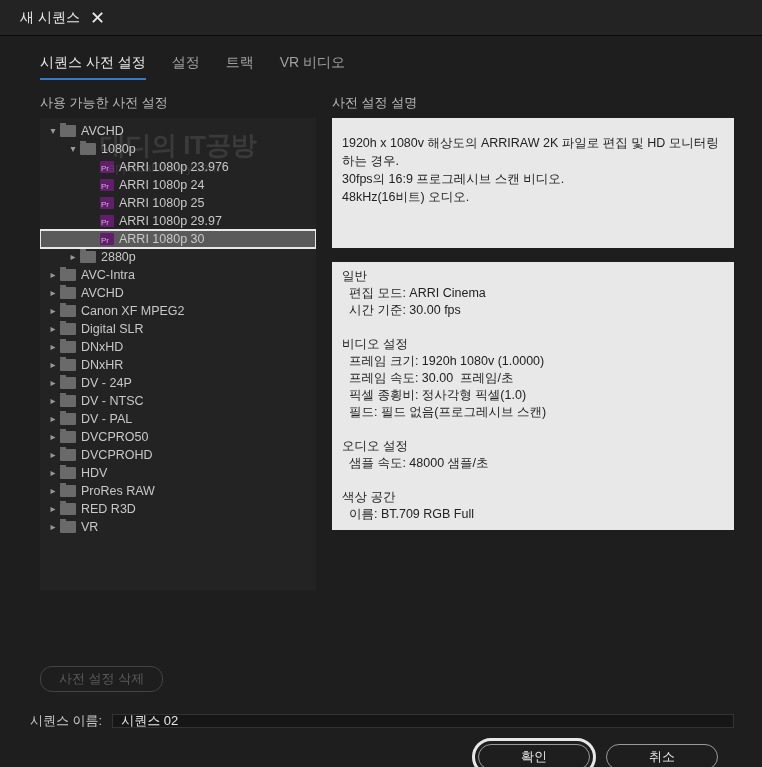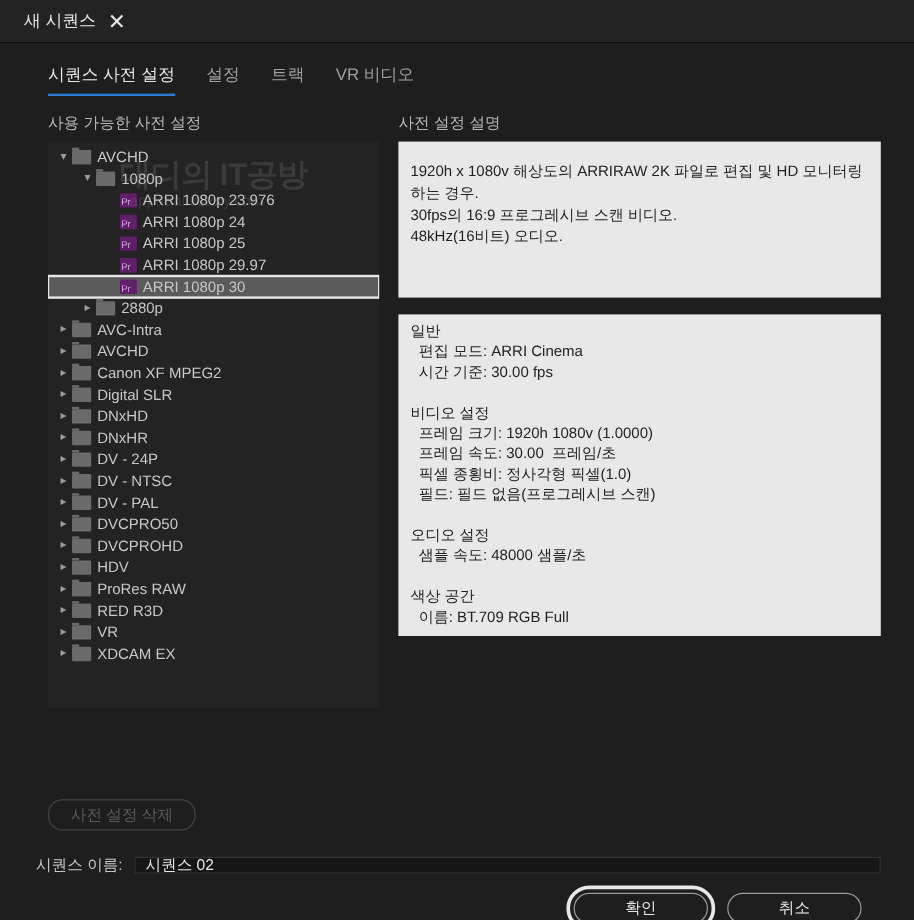--- a/index.html
+++ b/index.html
@@ -181,25 +181,20 @@
           <div class="tree-row indent0">
             <span class="chevron right"></span>
             <span class="folder-icon"></span>
             <span>RED R3D</span>
           </div>
           <div class="tree-row indent0">
             <span class="chevron right"></span>
             <span class="folder-icon"></span>
             <span>VR</span>
           </div>
-          <div class="tree-row indent0">
-            <span class="chevron right"></span>
-            <span class="folder-icon"></span>
-            <span>XDCAM EX</span>
-          </div>
         </div>
     </div>
   </div>
 
   <div class="right-panel">
     <div class="panel-label">사전 설정 설명</div>
     <div class="desc-box">1920h x 1080v 해상도의 ARRIRAW 2K 파일로 편집 및 HD 모니터링하는 경우.
 30fps의 16:9 프로그레시브 스캔 비디오.
 48kHz(16비트) 오디오.</div>
     <div class="detail-box">일반

